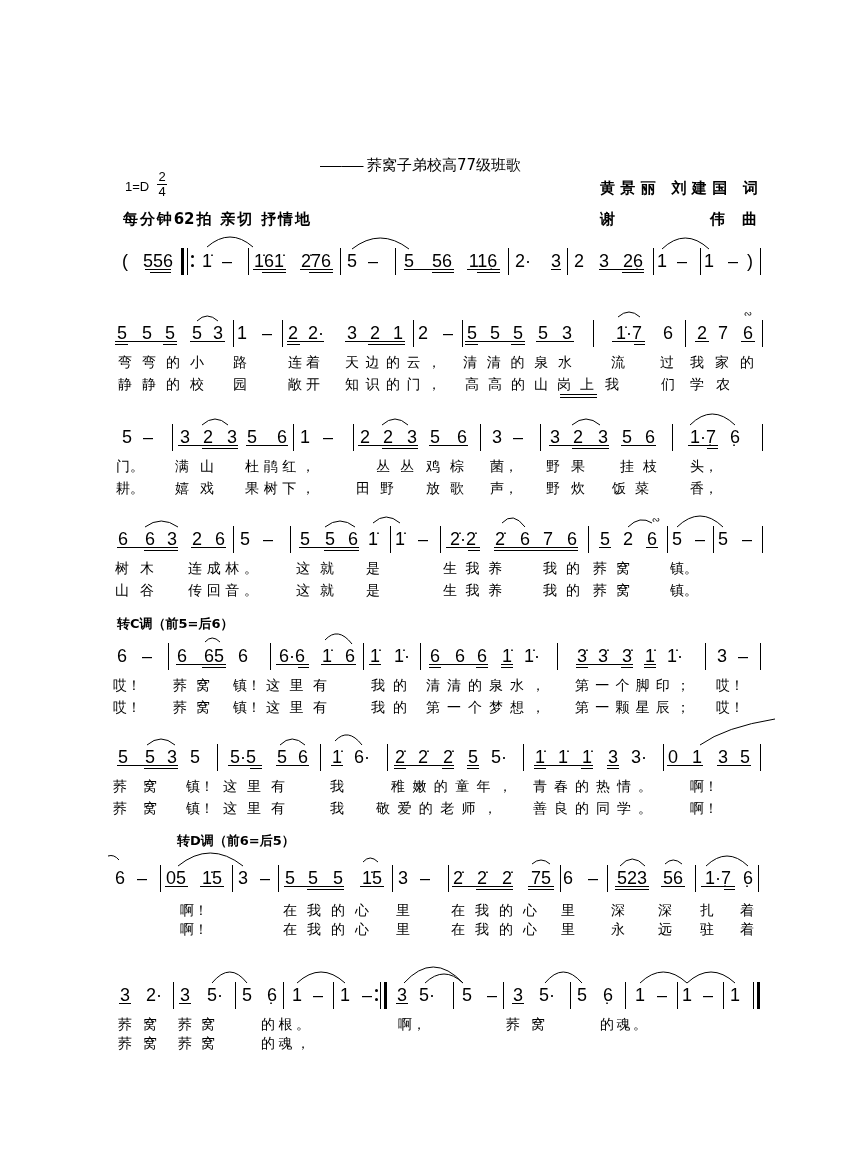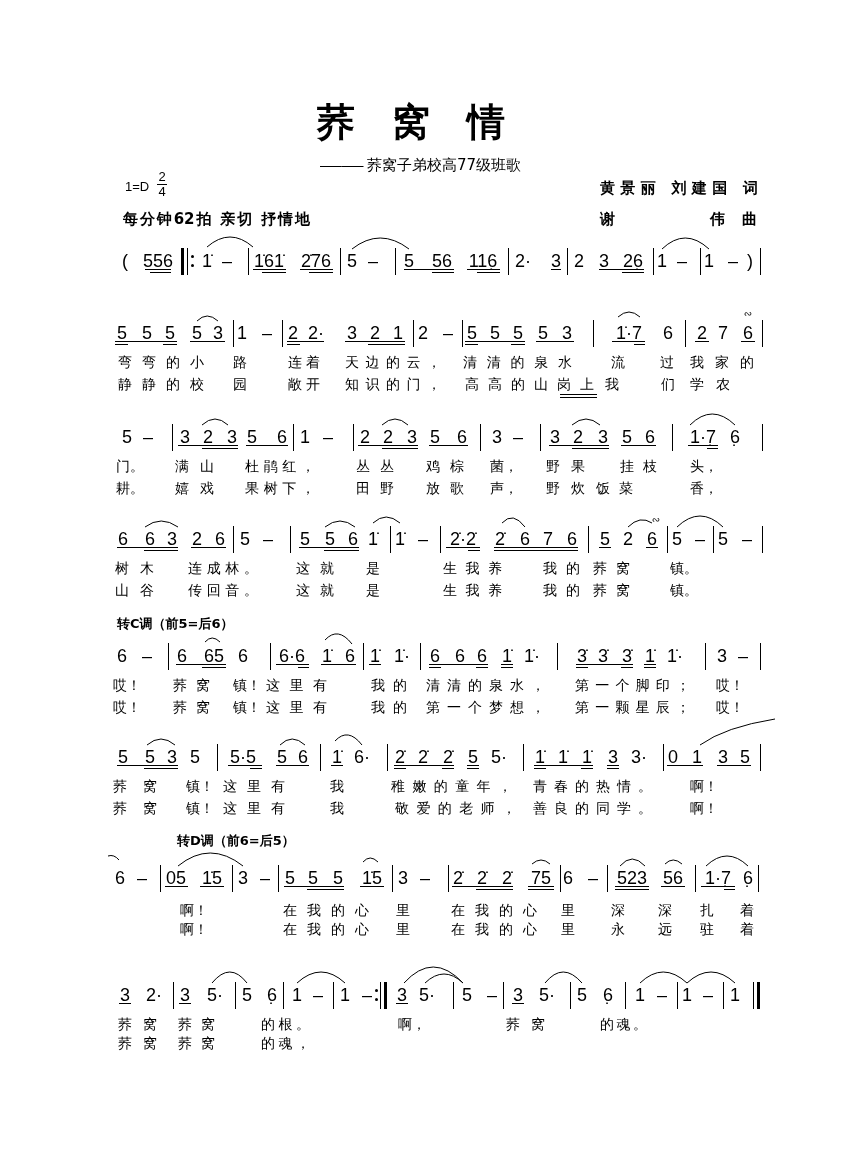--- a/index.html
+++ b/index.html
@@ -31,21 +31,20 @@
   .ly.c { text-align:center; text-align-last:center; }
   .l1 { top:20px; }
   .l2 { top:42px; }
   .uline { position:absolute; height:1px; background:#000; }
 </style>
 </head>
 <body>
 
 <div id="page">
 
-  <div class="abs title">荞窝情</div>
   <div class="abs sub-dash">——</div>
   <div class="abs sub-text">荞窝子弟校高77级班歌</div>
   <div class="abs key">1=D</div>
   <div class="abs ts" style="top:171px">2</div>
   <i class="ts-line"></i>
   <div class="abs ts" style="top:186px">4</div>
   <div class="abs lyricist">黄景丽  刘建国  词</div>
   <div class="abs tempo">每分钟62拍  亲切  抒情地</div>
   <div class="abs comp" style="left:600px">谢</div>
   <div class="abs comp" style="left:710px">伟</div>
@@ -226,35 +225,35 @@
     <i class="bar" style="left:672px"></i>
     <span class="n" style="left:703px">1·7̣</span>
     <i class="b1" style="left:688px;width:30px"></i>
     <i class="b2" style="left:707px;width:11px"></i>
     <span class="n" style="left:735px">6̣</span>
     <i class="bar" style="left:762px"></i>
 
     <span class="ly l1" style="left:116px;width:22px">门。</span>
     <span class="ly l1" style="left:175px;width:39px">满山</span>
     <span class="ly l1" style="left:245px;width:70px">杜鹃红，</span>
-    <span class="ly l1" style="left:356px;width:38px">丛丛</span>
+    <span class="ly l1" style="left:376px;width:38px">丛丛</span>
     <span class="ly l1" style="left:426px;width:38px">鸡棕</span>
     <span class="ly l1" style="left:490px;width:22px">菌，</span>
     <span class="ly l1" style="left:546px;width:39px">野果</span>
     <span class="ly l1" style="left:620px;width:37px">挂枝</span>
     <span class="ly l1" style="left:690px;width:22px">头，</span>
 
     <span class="ly l2" style="left:116px;width:22px">耕。</span>
     <span class="ly l2" style="left:175px;width:39px">嬉戏</span>
     <span class="ly l2" style="left:245px;width:70px">果树下，</span>
     <span class="ly l2" style="left:356px;width:38px">田野</span>
     <span class="ly l2" style="left:426px;width:38px">放歌</span>
     <span class="ly l2" style="left:490px;width:22px">声，</span>
     <span class="ly l2" style="left:546px;width:39px">野炊</span>
-    <span class="ly l2" style="left:596px;width:37px">饭菜</span>
+    <span class="ly l2" style="left:612px;width:37px">饭菜</span>
     <span class="ly l2" style="left:690px;width:22px">香，</span>
   </div>
 
   <div class="line" style="top:539px">
     <svg class="slurs" viewBox="0 0 862 34">
       <path d="M145 22 Q161 10 178 22"></path>
         <path d="M325 22 Q340 10 355 22"></path>
         <path d="M373 18 Q386 6 400 18"></path>
         <path d="M502 18 Q513 6 525 22"></path>
         <path d="M628 22 Q640 10 652 18"></path>
@@ -456,21 +455,21 @@
     <span class="ly l1" style="left:223px;width:62px">这里有</span>
     <span class="ly l1 c" style="left:330px;width:14px">我</span>
     <span class="ly l1" style="left:391px;width:121px">稚嫩的童年，</span>
     <span class="ly l1" style="left:533px;width:119px">青春的热情。</span>
     <span class="ly l1" style="left:690px;width:22px">啊！</span>
 
     <span class="ly l2" style="left:113px;width:44px">荞窝</span>
     <span class="ly l2" style="left:186px;width:24px">镇！</span>
     <span class="ly l2" style="left:223px;width:62px">这里有</span>
     <span class="ly l2 c" style="left:330px;width:14px">我</span>
-    <span class="ly l2" style="left:395px;width:121px">敬爱的老师，</span>
+    <span class="ly l2" style="left:376px;width:121px">敬爱的老师，</span>
     <span class="ly l2" style="left:533px;width:119px">善良的同学。</span>
     <span class="ly l2" style="left:690px;width:22px">啊！</span>
   </div>
 
   <div class="abs label" style="left:177px;top:833px">转D调（前6=后5）</div>
   <div class="line" style="top:878px">
     <svg class="slurs" viewBox="0 0 862 34">
       <path d="M108 12 Q114 10 119 16"></path>
         <path d="M178 22 Q210 -4 243 22"></path>
         <path d="M363 18 Q370 10 378 18"></path>

